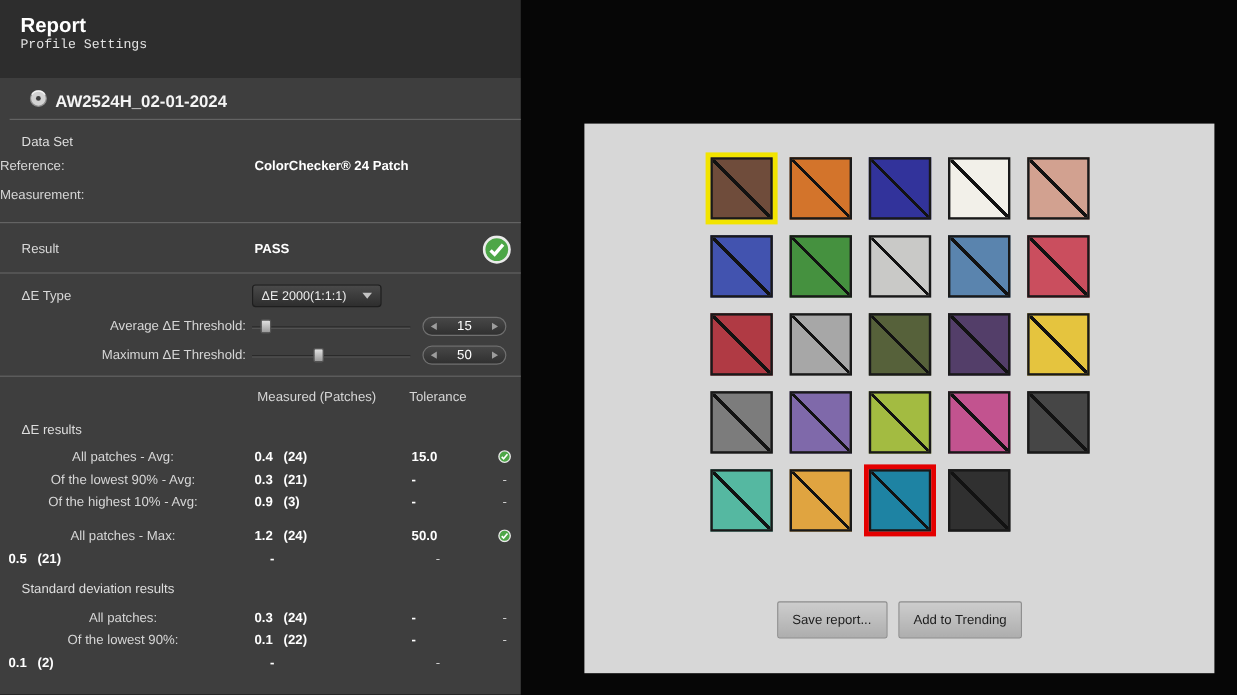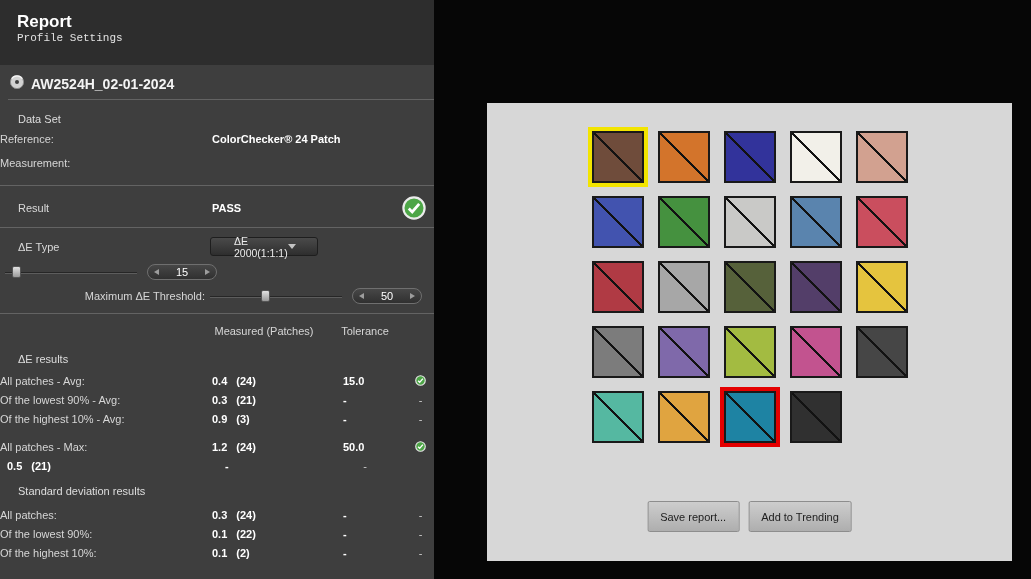--- a/index.html
+++ b/index.html
@@ -10,54 +10,54 @@
     font-size:11px;color:#d9d9d9;
     -webkit-font-smoothing:antialiased;
   }
   
   .header{position:absolute;left:0;top:0;width:434px;height:65px;background:#2d2d2d;box-sizing:border-box;padding:12px 0 0 17px;}
   .header-title{font-size:17px;font-weight:bold;color:#ffffff;}
   .header-sub{font-size:11px;color:#e3e3e3;margin-top:0;font-family:Liberation Mono, monospace;}
   
   .left-panel{position:absolute;left:0;top:65px;width:434px;height:514px;background:#3e3e3e;}
   .sep{position:absolute;left:0;right:0;height:1px;background:#636363;}
-  .device-row{position:absolute;top:9px;left:9px;display:flex;align-items:flex-end;gap:6px;}
+  .device-row{position:absolute;top:9px;left:24px;display:flex;align-items:center;gap:6px;}
   .device-name{font-size:14px;font-weight:bold;color:#f4f4f4;}
   .section-label{position:absolute;left:18px;color:#dedede;}
   .kv-row{position:absolute;left:0;right:0;display:grid;grid-template-columns:205px auto;align-items:center;}
   .kv-label{color:#d6d6d6;}
   .kv-value{padding-left:7px;font-weight:bold;color:#ffffff;}
   .result-row{position:absolute;left:0;right:0;height:26px;}
   .result-label{position:absolute;left:18px;top:7px;}
   .result-value{position:absolute;left:212px;top:7px;font-weight:bold;color:#fff;}
   .result-icon{position:absolute;right:8px;top:1px;}
   .detype-row{position:absolute;left:0;right:0;height:20px;}
   .detype-label{position:absolute;left:18px;top:4px;}
   .dropdown{position:absolute;left:210px;top:0;width:108px;height:19px;box-sizing:border-box;
     background:linear-gradient(#4a4a4a,#2e2e2e);border:1px solid #1e1e1e;border-radius:3px;
-    display:flex;align-items:center;justify-content:space-between;padding:0 23px;color:#ececec;font-size:10.5px;cursor:default;}
+    display:flex;align-items:center;justify-content:space-between;padding:0 7px;color:#ececec;font-size:10.5px;cursor:default;}
   .caret-down{width:0;height:0;border-left:4px solid transparent;border-right:4px solid transparent;border-top:5px solid #c3c3c3;}
   .thr-row{position:absolute;left:0;right:0;height:18px;display:flex;align-items:center;}
   .thr-label{width:205px;text-align:right;color:#d6d6d6;}
   .slider{position:relative;width:132px;height:16px;margin-left:5px;}
   .slider .track{position:absolute;left:0;right:0;top:8px;height:1px;background:#262626;border-bottom:1px solid #5d5d5d;}
   .slider .thumb{position:absolute;top:2px;width:9px;height:12px;border-radius:2px;
     background:linear-gradient(#e2e2e2,#9a9a9a);border:1px solid #555;box-sizing:border-box;left:0;}
   .stepper{margin-left:10px;width:70px;height:16px;box-sizing:border-box;border-radius:8px;
     background:linear-gradient(#474747,#303030);border:1px solid #6f6f6f;
     display:flex;align-items:center;justify-content:space-between;padding:0 6px;color:#fff;}
   .arr{display:block;width:0;height:0;border-top:3.5px solid transparent;border-bottom:3.5px solid transparent;}
   .arr.left{border-right:5px solid #9d9d9d;}
   .arr.right{border-left:5px solid #9d9d9d;}
   .stepper .num{flex:1;text-align:center;font-size:11px;}
   .col-headers{position:absolute;left:0;right:0;display:grid;grid-template-columns:205px 118px 84px 27px;color:#d6d6d6;}
   .col-headers .c2,.col-headers .c3{text-align:center;}
   .res-group{position:absolute;left:0;right:0;}
   .res-row{display:grid;grid-template-columns:205px 118px 84px 27px;height:19px;align-items:center;}
-  .rc.label{text-align:left;color:#d6d6d6;}
+  .rc.label{text-align:center;color:#d6d6d6;}
   .rc.measured{padding-left:7px;font-weight:bold;color:#fff;display:flex;gap:9px;}
   .rc.tol{padding-left:20px;font-weight:bold;color:#fff;}
   .rc.status{display:flex;justify-content:center;align-items:center;color:#cfcfcf;}
   
   .right-panel{position:absolute;left:487px;top:103px;width:525px;height:458px;background:#d7d7d7;}
   .patch-grid{position:absolute;top:28px;left:50%;transform:translateX(-50%);
     display:grid;grid-template-columns:repeat(5,52px);gap:13px 14px;}
   .patch{width:52px;height:52px;box-sizing:border-box;border:2px solid #191919;position:relative;}
   .patch::after{content:"";position:absolute;inset:0;
     background:linear-gradient(to top right,rgba(0,0,0,0) calc(50% - 1.3px),#121212 calc(50% - 1.3px),#121212 calc(50% + 1.3px),rgba(0,0,0,0) calc(50% + 1.3px));}
@@ -114,20 +114,21 @@
 
   <div class="detype-row" style="top:172px;">
     <span class="detype-label">ΔE Type</span>
     <div class="dropdown">
       <span>ΔE 2000(1:1:1)</span>
       <span class="caret-down"></span>
     </div>
   </div>
 
   <div class="thr-row" style="top:198px;">
+    <span class="thr-label">Average ΔE Threshold:</span>
     <div class="slider">
       <div class="track"></div>
       <div class="thumb" style="left: calc(8% - 4px);"></div>
     </div>
     <div class="stepper">
       <span class="arr left"></span>
       <span class="num">15</span>
       <span class="arr right"></span>
     </div>
   </div>
@@ -228,21 +229,20 @@
       <div class="res-row">
         <div class="rc label">Of the lowest 90%:</div>
         <div class="rc measured">
           <span>0.1</span>
           <span>(22)</span>
         </div>
         <div class="rc tol">-</div>
         <div class="rc status">-</div>
       </div>
       <div class="res-row">
-        <div class="rc label">Of the highest 10%:</div>
         <div class="rc measured">
           <span>0.1</span>
           <span>(2)</span>
         </div>
         <div class="rc tol">-</div>
         <div class="rc status">-</div>
       </div>
     </div>
 
 </div>

